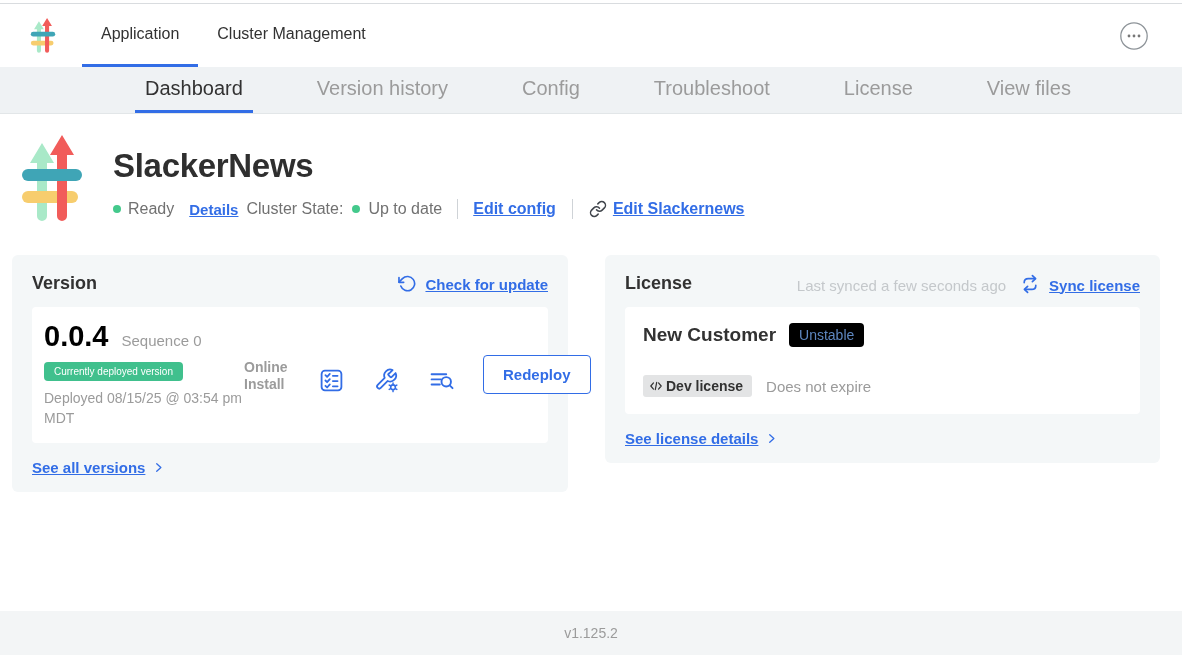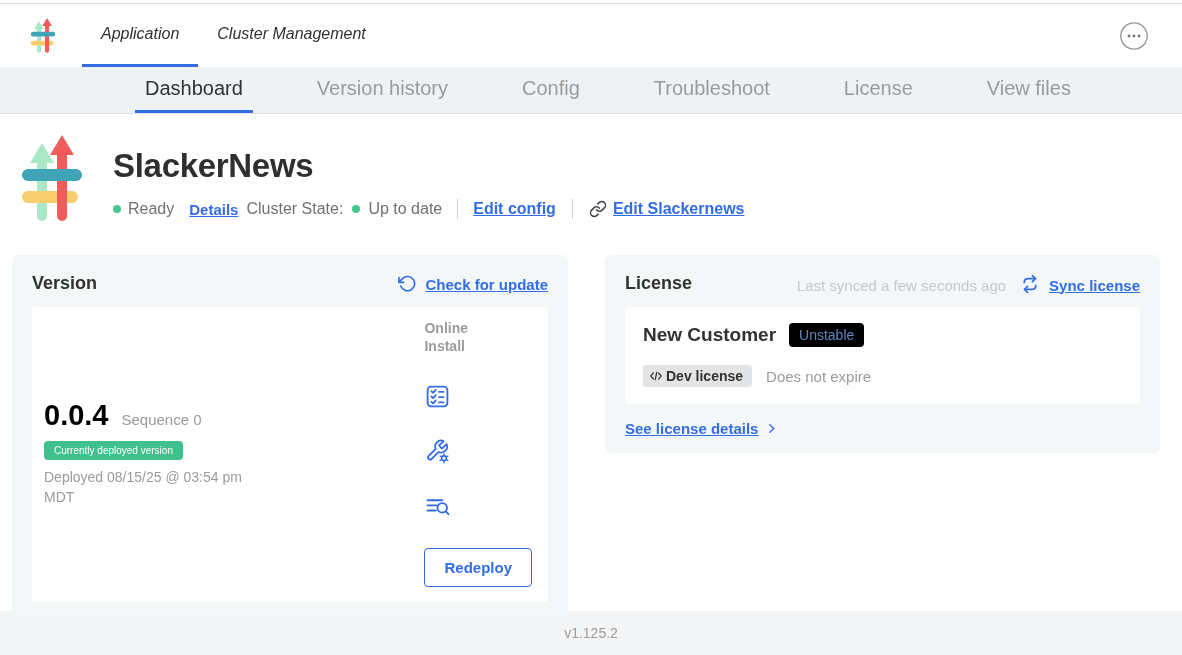--- a/index.html
+++ b/index.html
@@ -6,21 +6,21 @@
   html,body { margin:0; padding:0; }
   body {
     width:1182px; height:655px; position:relative; overflow:hidden;
     background:#ffffff;
     font-family:"Liberation Sans","DejaVu Sans",sans-serif;
     color:#323232;
   }
   .topline { height:4px; background:#fff; border-bottom:1px solid #d9dcdf; }
 
   
-  .navbar { height:63px; display:flex; align-items:stretch; padding:0 33px 0 30px; background:#fff;font-style:italic; }
+  .navbar { height:63px; display:flex; align-items:stretch; padding:0 33px 0 30px; background:#fff; }
   .logo-wrap { display:flex; align-items:center; }
   .nav-tabs { display:flex; margin-left:26px; }
   .nav-tab { display:flex; align-items:center; padding:0 19px; font-size:16px; color:#323232;
              border-bottom:3px solid transparent; cursor:pointer; white-space:nowrap; }
   .nav-tab.active { border-bottom-color:#326de6; }
   .nav-spacer { flex:1; }
   .ellipsis-btn { align-self:center; width:30px; height:30px; border:none; background:transparent; padding:0; cursor:pointer; }
 
   
   .subnav { height:47px; background:#eff2f4; border-bottom:1px solid #e2e6e8;
@@ -51,33 +51,33 @@
   .inner { background:#fff; border-radius:4px; margin-top:13px; }
 
   
   .version-inner { padding:13px 16px 15px 12px; display:flex; align-items:center; }
   .ver-row { display:flex; align-items:baseline; gap:13px; }
   .ver-num { font-size:29px; font-weight:700; color:#000000; }
   .seq { font-size:15px; color:#9b9b9b; }
   .deployed-badge { display:inline-block; margin-top:9px; background:#40c08d; color:#fff;
                     font-size:10px; padding:4px 10px; border-radius:4px; }
   .deployed-at { margin-top:8px; font-size:14px; color:#9b9b9b; line-height:1.4; width:200px; }
-  .vi-right { display:flex; align-items:flex-start; gap:28px; margin-left:auto;flex-direction:column; }
+  .vi-right { display:flex; align-items:flex-end; gap:28px; margin-left:auto; }
   .install-type { font-size:14px; font-weight:700; color:#9b9b9b; width:46px; line-height:1.25; }
   .icon-btn { background:none; border:none; padding:0; cursor:pointer; display:flex; align-items:center; }
   .redeploy { border:1px solid #326de6; color:#326de6; background:#fff; font-weight:700; font-size:15px;
               padding:10px 19px; border-radius:4px; cursor:pointer; font-family:inherit; }
   .see-link { margin-top:16px; display:flex; align-items:center; gap:7px; font-size:15px; }
 
   
   .license-inner { padding:16px 18px 17px; }
   .cust-row { display:flex; align-items:center; gap:13px; }
   .cust-name { font-size:19px; font-weight:700; color:#323232; }
   .unstable-badge { background:#000000; color:#5e87c0; font-size:14px; padding:4px 10px; border-radius:4px; }
-  .lic-row { display:flex; align-items:center; gap:14px; margin-top:18px; }
+  .lic-row { display:flex; align-items:center; gap:14px; margin-top:28px; }
   .dev-badge { background:#e3e4e5; color:#323232; font-weight:700; font-size:14px;
                padding:3px 9px 3px 6px; border-radius:3px; display:flex; align-items:center; gap:3px; }
   .expiry { font-size:15px; color:#9b9b9b; }
 
   
   .footer { position:absolute; left:0; right:0; bottom:0; height:44px; background:#f3f5f6;
             display:flex; align-items:center; justify-content:center; font-size:14px; color:#9b9b9b; }
 </style>
 </head>
 <body>

